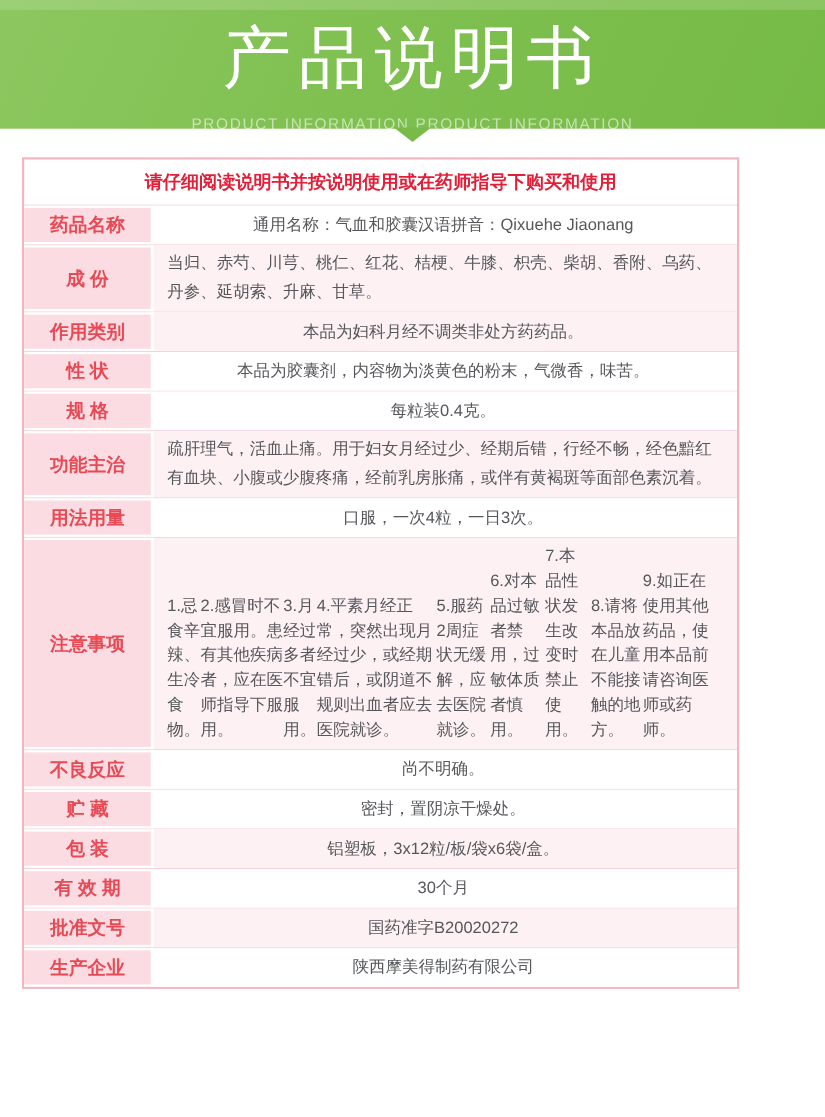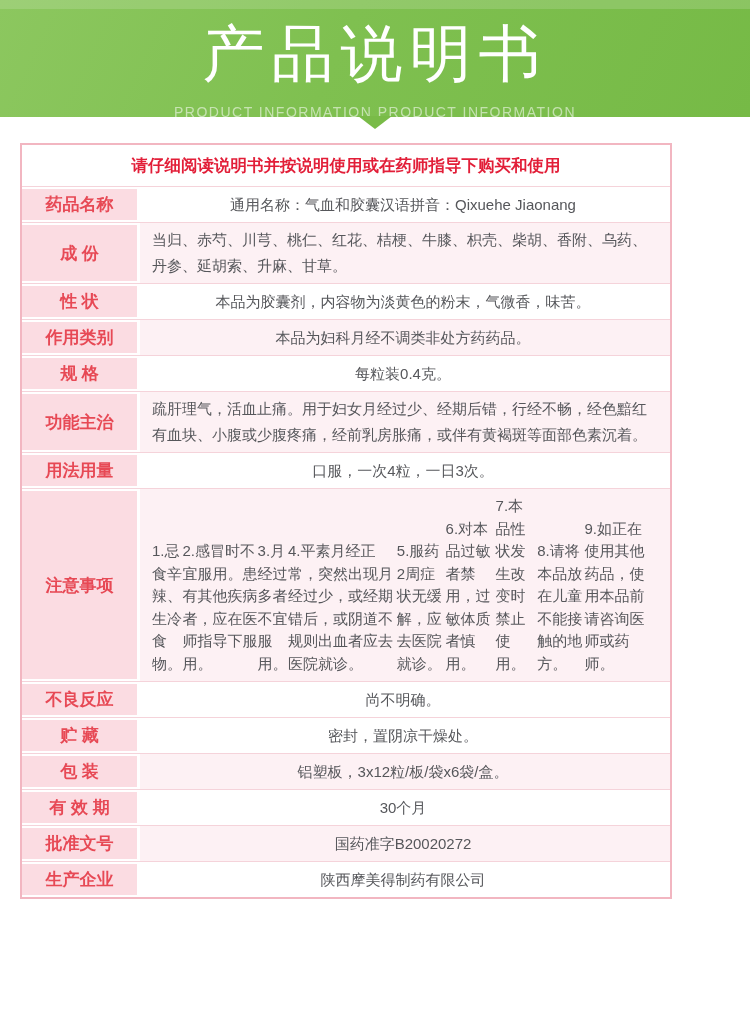--- a/index.html
+++ b/index.html
@@ -119,34 +119,34 @@
         </div>
       </div>
       <div class="row tint">
         <div class="label-cell">
           <span>成 份</span>
         </div>
         <div class="content-cell">
           <div class="line">当归、赤芍、川芎、桃仁、红花、桔梗、牛膝、枳壳、柴胡、香附、乌药、丹参、延胡索、升麻、甘草。</div>
         </div>
       </div>
+      <div class="row tint">
+        <div class="label-cell">
+          <span>作用类别</span>
+        </div>
+        <div class="content-cell">
+          <div class="line">本品为妇科月经不调类非处方药药品。</div>
+        </div>
+      </div>
       <div class="row">
         <div class="label-cell">
           <span>性 状</span>
         </div>
         <div class="content-cell">
           <div class="line">本品为胶囊剂，内容物为淡黄色的粉末，气微香，味苦。</div>
-        </div>
-      </div>
-      <div class="row tint">
-        <div class="label-cell">
-          <span>作用类别</span>
-        </div>
-        <div class="content-cell">
-          <div class="line">本品为妇科月经不调类非处方药药品。</div>
         </div>
       </div>
       <div class="row">
         <div class="label-cell">
           <span>规 格</span>
         </div>
         <div class="content-cell">
           <div class="line">每粒装0.4克。</div>
         </div>
       </div>

